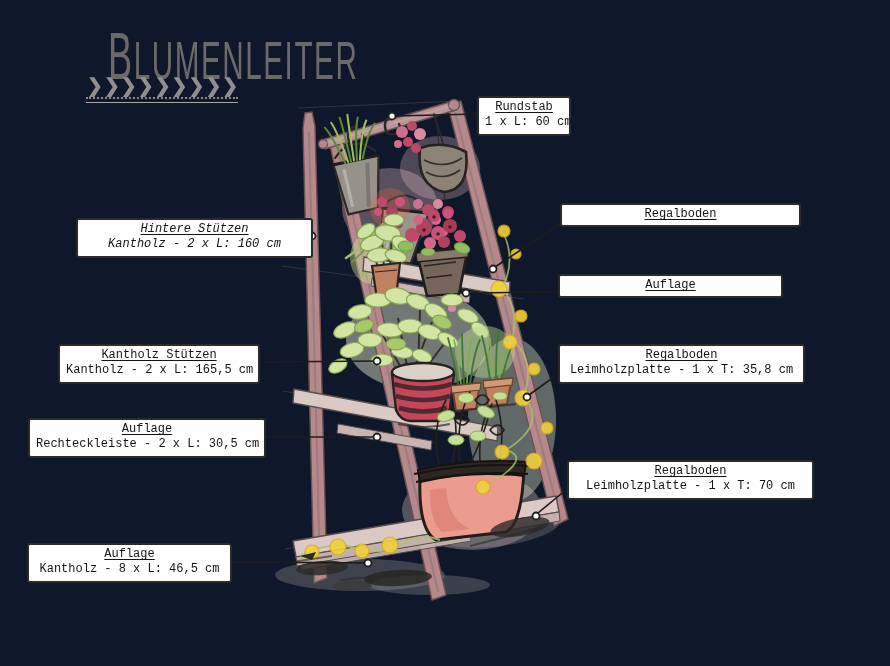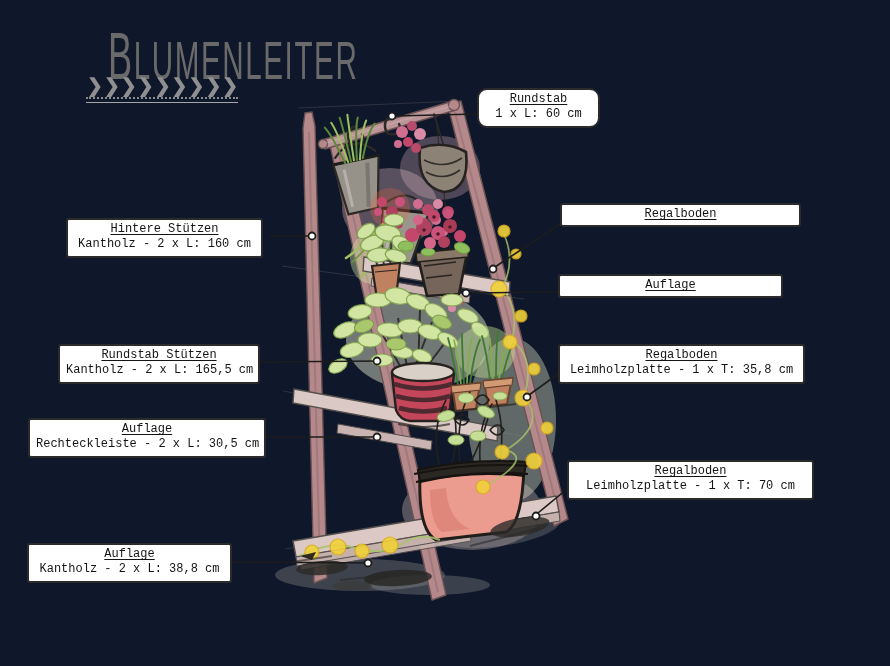--- a/index.html
+++ b/index.html
@@ -354,48 +354,48 @@
           <circle cx="536" cy="516" r="3.5"></circle>
         <circle cx="368" cy="563" r="3.5"></circle>
       </g>
     </g>
   </svg>
 
   <div class="title">Blumenleiter</div>
   <div class="chevrons">❯❯❯❯❯❯❯❯❯</div>
   <div class="dotted-rule"></div>
 
-  <div class="callout" style="left:477px;top:88px;width:123px;border-radius:10px;">
+  <div class="callout" style="left:477px;top:96px;width:94px;">
     <div class="c-title">Rundstab</div>
     <div class="c-spec">1 x L: 60 cm</div>
   </div>
-  <div class="callout" style="left:66px;top:218px;width:197px;">
+  <div class="callout" style="left:76px;top:218px;width:237px;font-style:italic;">
     <div class="c-title">Hintere Stützen</div>
     <div class="c-spec">Kantholz - 2 x L: 160 cm</div>
   </div>
   <div class="callout" style="left:560px;top:203px;width:241px;">
     <div class="c-title">Regalboden</div>
   </div>
   <div class="callout" style="left:558px;top:274px;width:225px;">
     <div class="c-title">Auflage</div>
   </div>
   <div class="callout" style="left:58px;top:344px;width:202px;">
-    <div class="c-title">Rundstab Stützen</div>
+    <div class="c-title">Kantholz Stützen</div>
     <div class="c-spec">Kantholz - 2 x L: 165,5 cm</div>
   </div>
   <div class="callout" style="left:558px;top:344px;width:247px;">
     <div class="c-title">Regalboden</div>
     <div class="c-spec">Leimholzplatte - 1 x T: 35,8 cm</div>
   </div>
   <div class="callout" style="left:28px;top:418px;width:238px;">
     <div class="c-title">Auflage</div>
     <div class="c-spec">Rechteckleiste - 2 x L: 30,5 cm</div>
   </div>
   <div class="callout" style="left:567px;top:460px;width:247px;">
     <div class="c-title">Regalboden</div>
     <div class="c-spec">Leimholzplatte - 1 x T: 70 cm</div>
   </div>
   <div class="callout" style="left:27px;top:543px;width:205px;">
     <div class="c-title">Auflage</div>
-    <div class="c-spec">Kantholz - 2 x L: 38,8 cm</div>
+    <div class="c-spec">Kantholz - 8 x L: 46,5 cm</div>
   </div>
 
 </div>
 
 </body></html>

